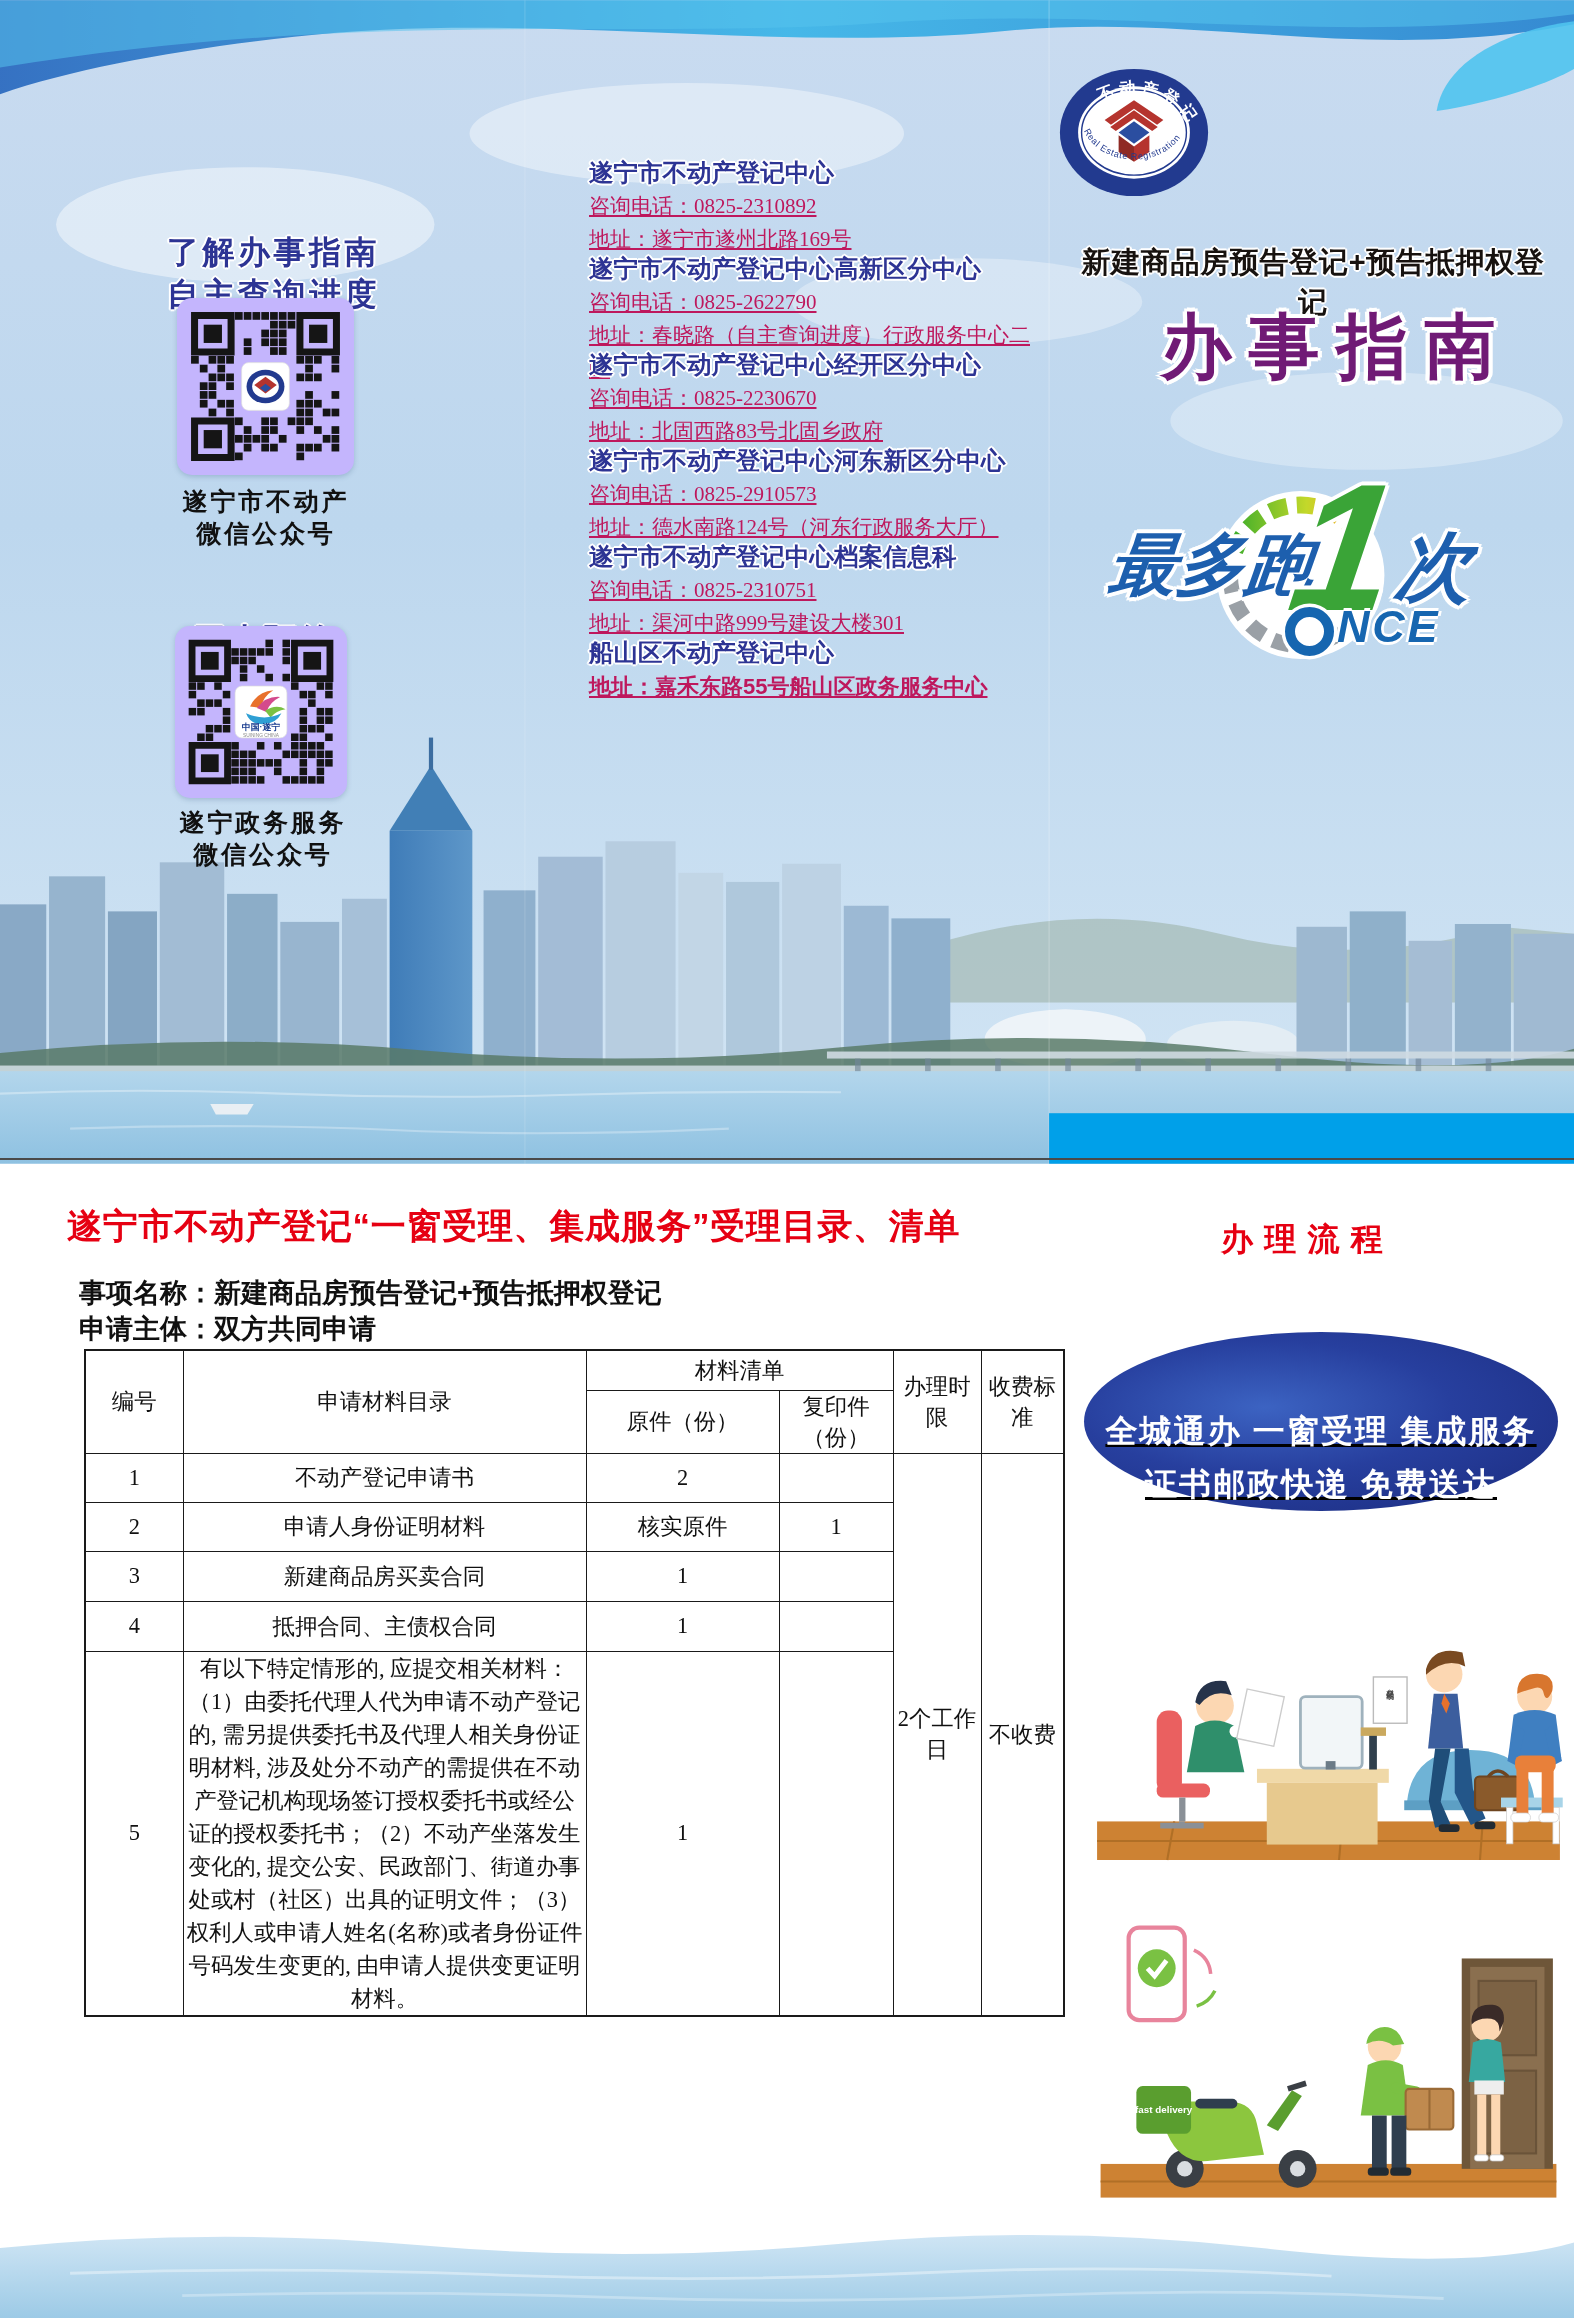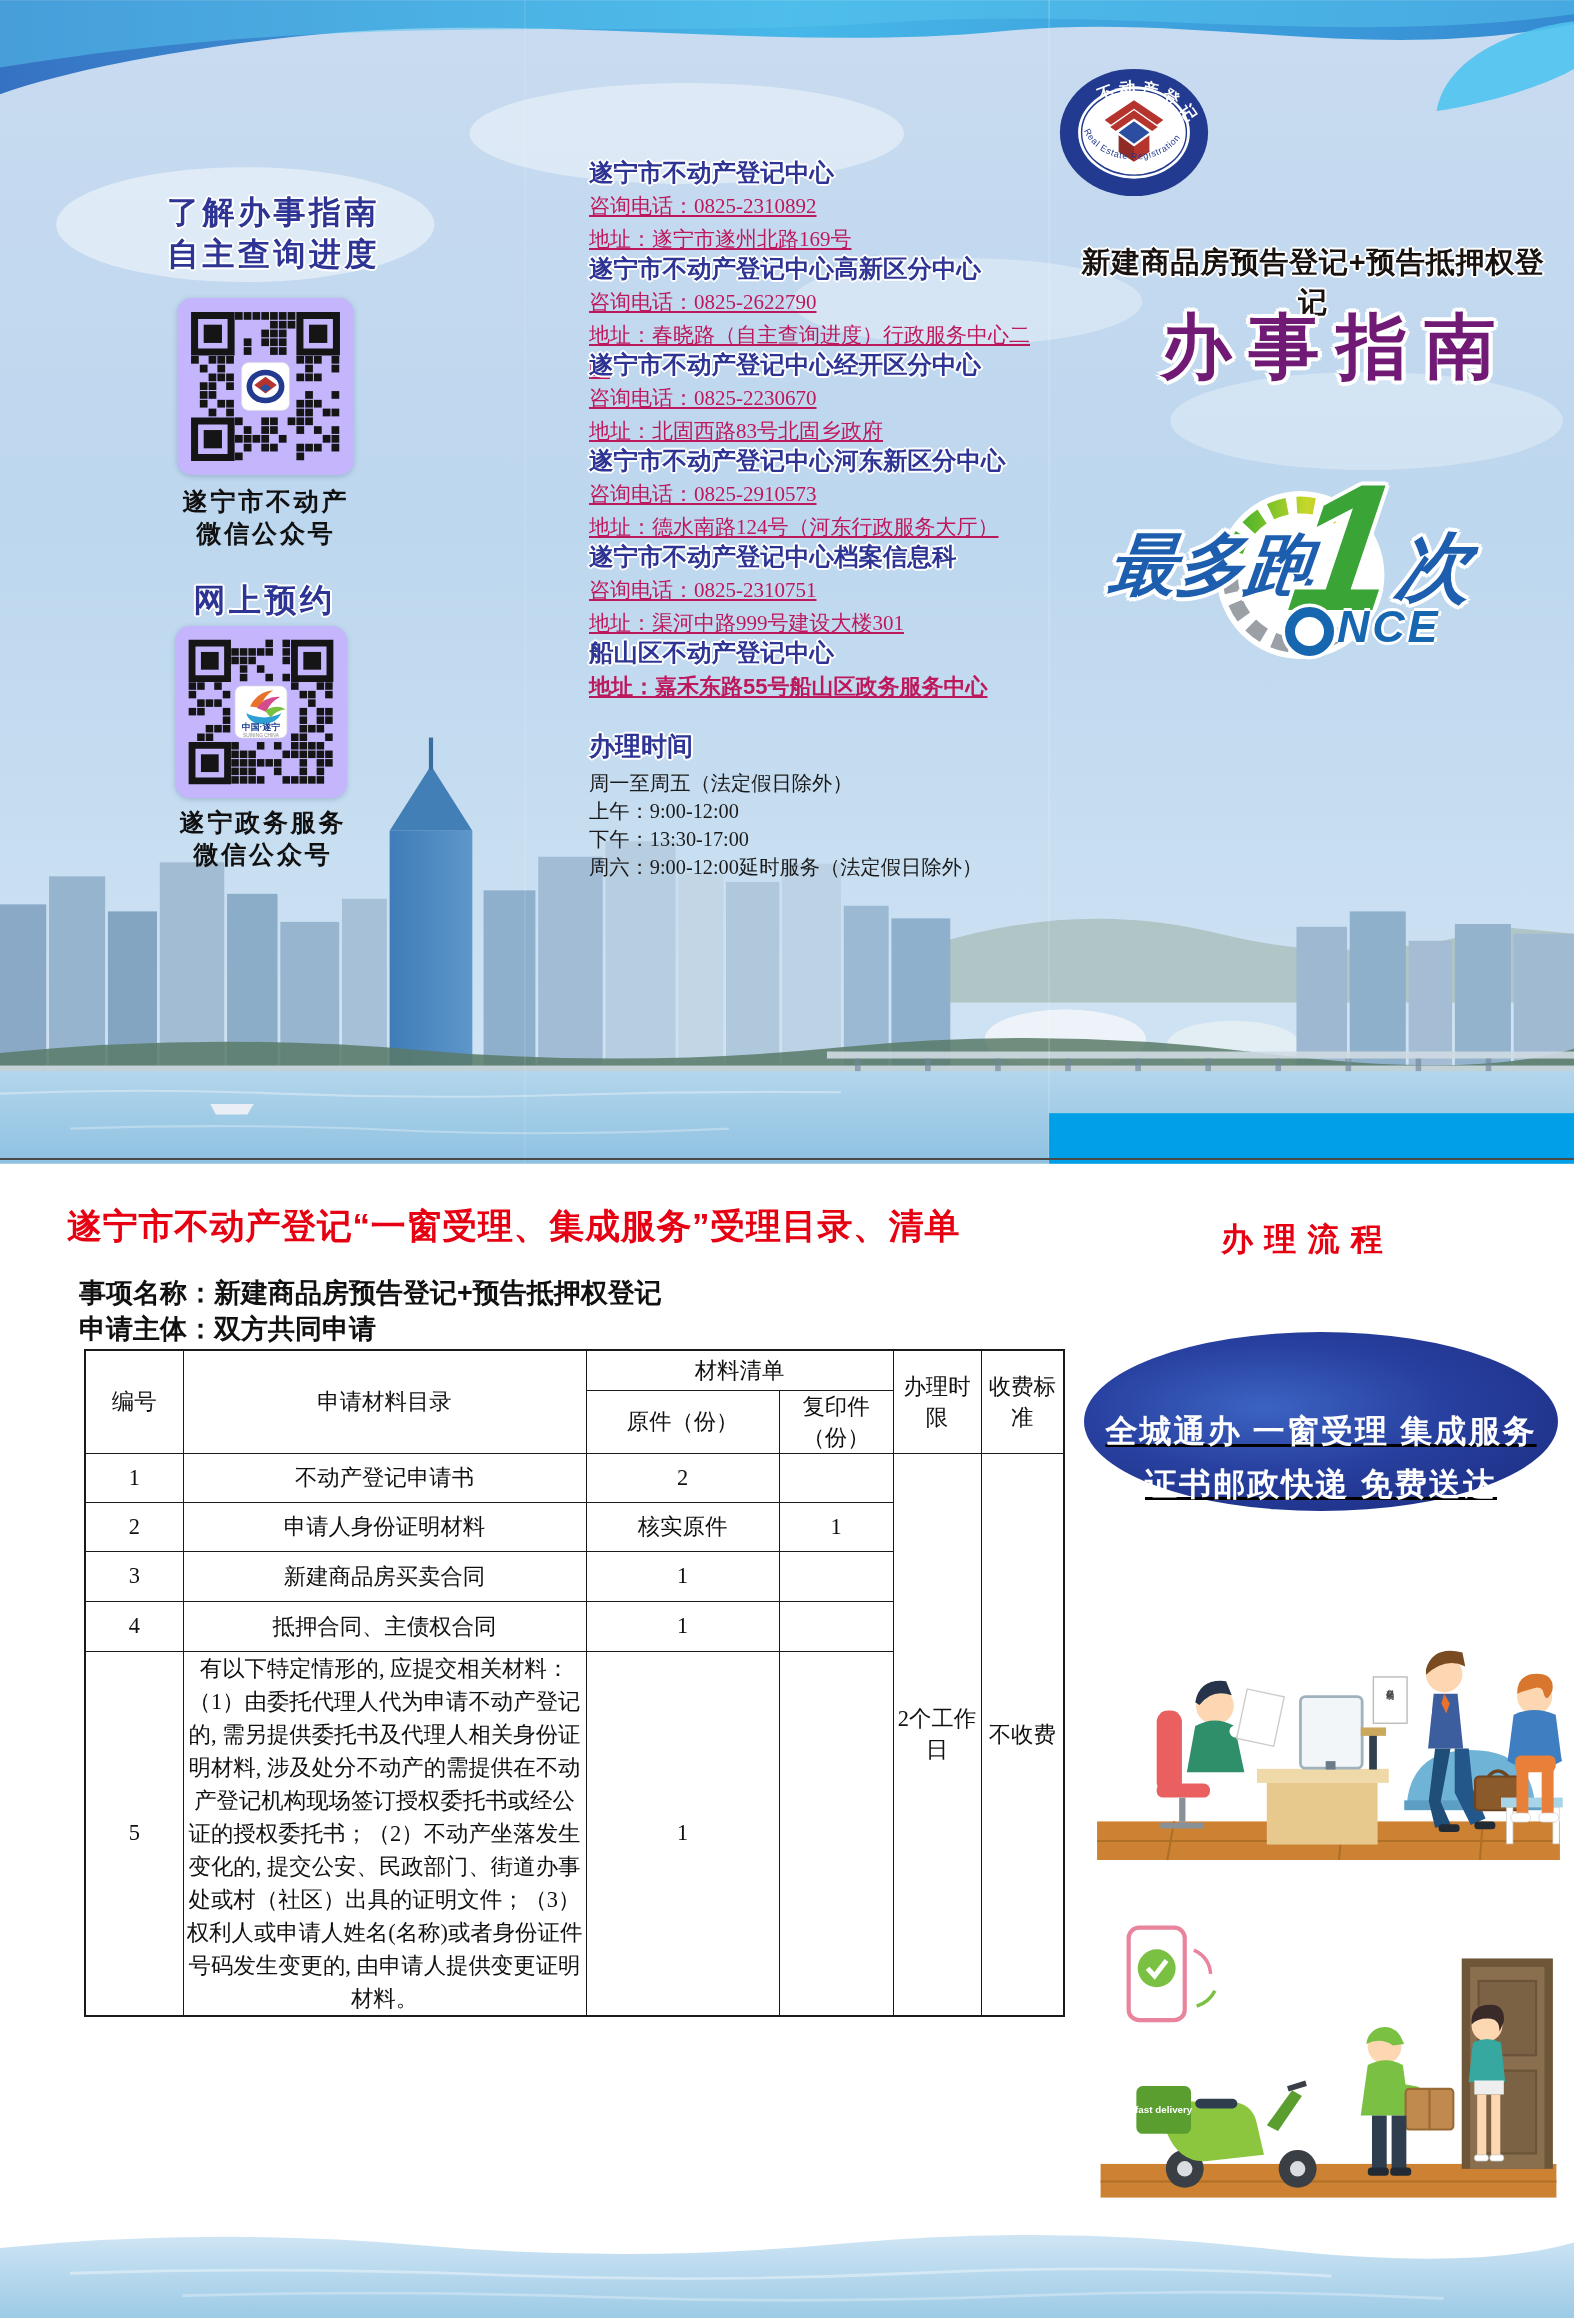--- a/index.html
+++ b/index.html
@@ -6,21 +6,21 @@
   .page{position:relative;width:1574px;height:2319px;background:#ffffff;overflow:hidden;
         font-family:"Liberation Sans",sans-serif;}
   .abs{position:absolute;}
   
   .ow{text-shadow:2.1px 0 0 #fff,-2.1px 0 0 #fff,0 2.1px 0 #fff,0 -2.1px 0 #fff,
        1.4px 1.4px 0 #fff,-1.4px 1.4px 0 #fff,1.4px -1.4px 0 #fff,-1.4px -1.4px 0 #fff;}
   .ow-lg{text-shadow:4.2px 0 0 #fff,-4.2px 0 0 #fff,0 4.2px 0 #fff,0 -4.2px 0 #fff,
        2.8px 2.8px 0 #fff,-2.8px 2.8px 0 #fff,2.8px -2.8px 0 #fff,-2.8px -2.8px 0 #fff;}
   
   .qr-head{color:#2d3494;font-weight:bold;font-size:32px;line-height:42px;
-           text-align:center;letter-spacing:3.5px;}
+           text-align:center;letter-spacing:3.5px;margin-top:40px;}
   .qr-box{background:#c4b5fd;border-radius:15px;box-shadow:0 1.4px 5.6px rgba(60,90,130,.25);}
   .qr-label{color:#101010;font-weight:bold;font-size:25px;line-height:32px;
             text-align:center;letter-spacing:2.8px;}
   
   .contact{position:absolute;left:589px;width:456px;}
   .c-name{color:#2d3494;font-weight:bold;font-size:24.5px;line-height:34px;}
   .c-line{color:#be185d;font-size:21px;line-height:33px;font-family:"Liberation Serif",serif;text-decoration:underline;}
   .contact.strong .c-line{font-family:"Liberation Sans",sans-serif;font-weight:bold;font-size:22px;}
   .hours{position:absolute;left:589px;width:463px;}
   .h-title{color:#2d3494;font-weight:bold;font-size:26px;line-height:34px;}
@@ -409,28 +409,20 @@
   <div class="contact" style="top:540px">
     <div class="c-name ow">遂宁市不动产登记中心档案信息科</div>
     <div class="c-line"><span>咨询电话：</span><span>0825-2310751</span></div>
     <div class="c-line"><span>地址：</span><span>渠河中路999号建设大楼301</span></div>
   </div>
   <div class="contact strong" style="top:636px">
     <div class="c-name ow">船山区不动产登记中心</div>
     <div class="c-line"><span>地址：</span><span>嘉禾东路55号船山区政务服务中心</span></div>
   </div>
 
-  <div class="hours" style="top:729px">
-    <div class="h-title ow">办理时间</div>
-    <div style="height:5.6px"></div>
-    <div class="h-line">周一至周五（法定假日除外）</div>
-    <div class="h-line">上午：9:00-12:00</div>
-    <div class="h-line">下午：13:30-17:00</div>
-    <div class="h-line">周六：9:00-12:00延时服务（法定假日除外）</div>
-  </div>
 
   <svg class="abs" style="left:1055px;top:64px" width="158" height="137" viewBox="0 0 226 196">
     <ellipse cx="113" cy="98" rx="106" ry="91" fill="#223a8f"></ellipse>
     <ellipse cx="113" cy="98" rx="80" ry="66" fill="#ffffff"></ellipse>
     <ellipse cx="113" cy="98" rx="75" ry="61" fill="none" stroke="#223a8f" stroke-width="2"></ellipse>
     <polygon points="113,52 155,80 146,87 113,64 80,87 71,80" fill="#b5342e"></polygon>
     <polygon points="113,66 147,90 139,96 113,78 87,96 79,90" fill="#b5342e"></polygon>
     <polygon points="113,82 135,98 113,114 91,98" fill="#2b4ea0"></polygon>
     <polygon points="91,102 113,118 113,140 91,126" fill="#8f2a24"></polygon>
     <polygon points="135,102 113,118 113,140 135,126" fill="#b5342e"></polygon>

